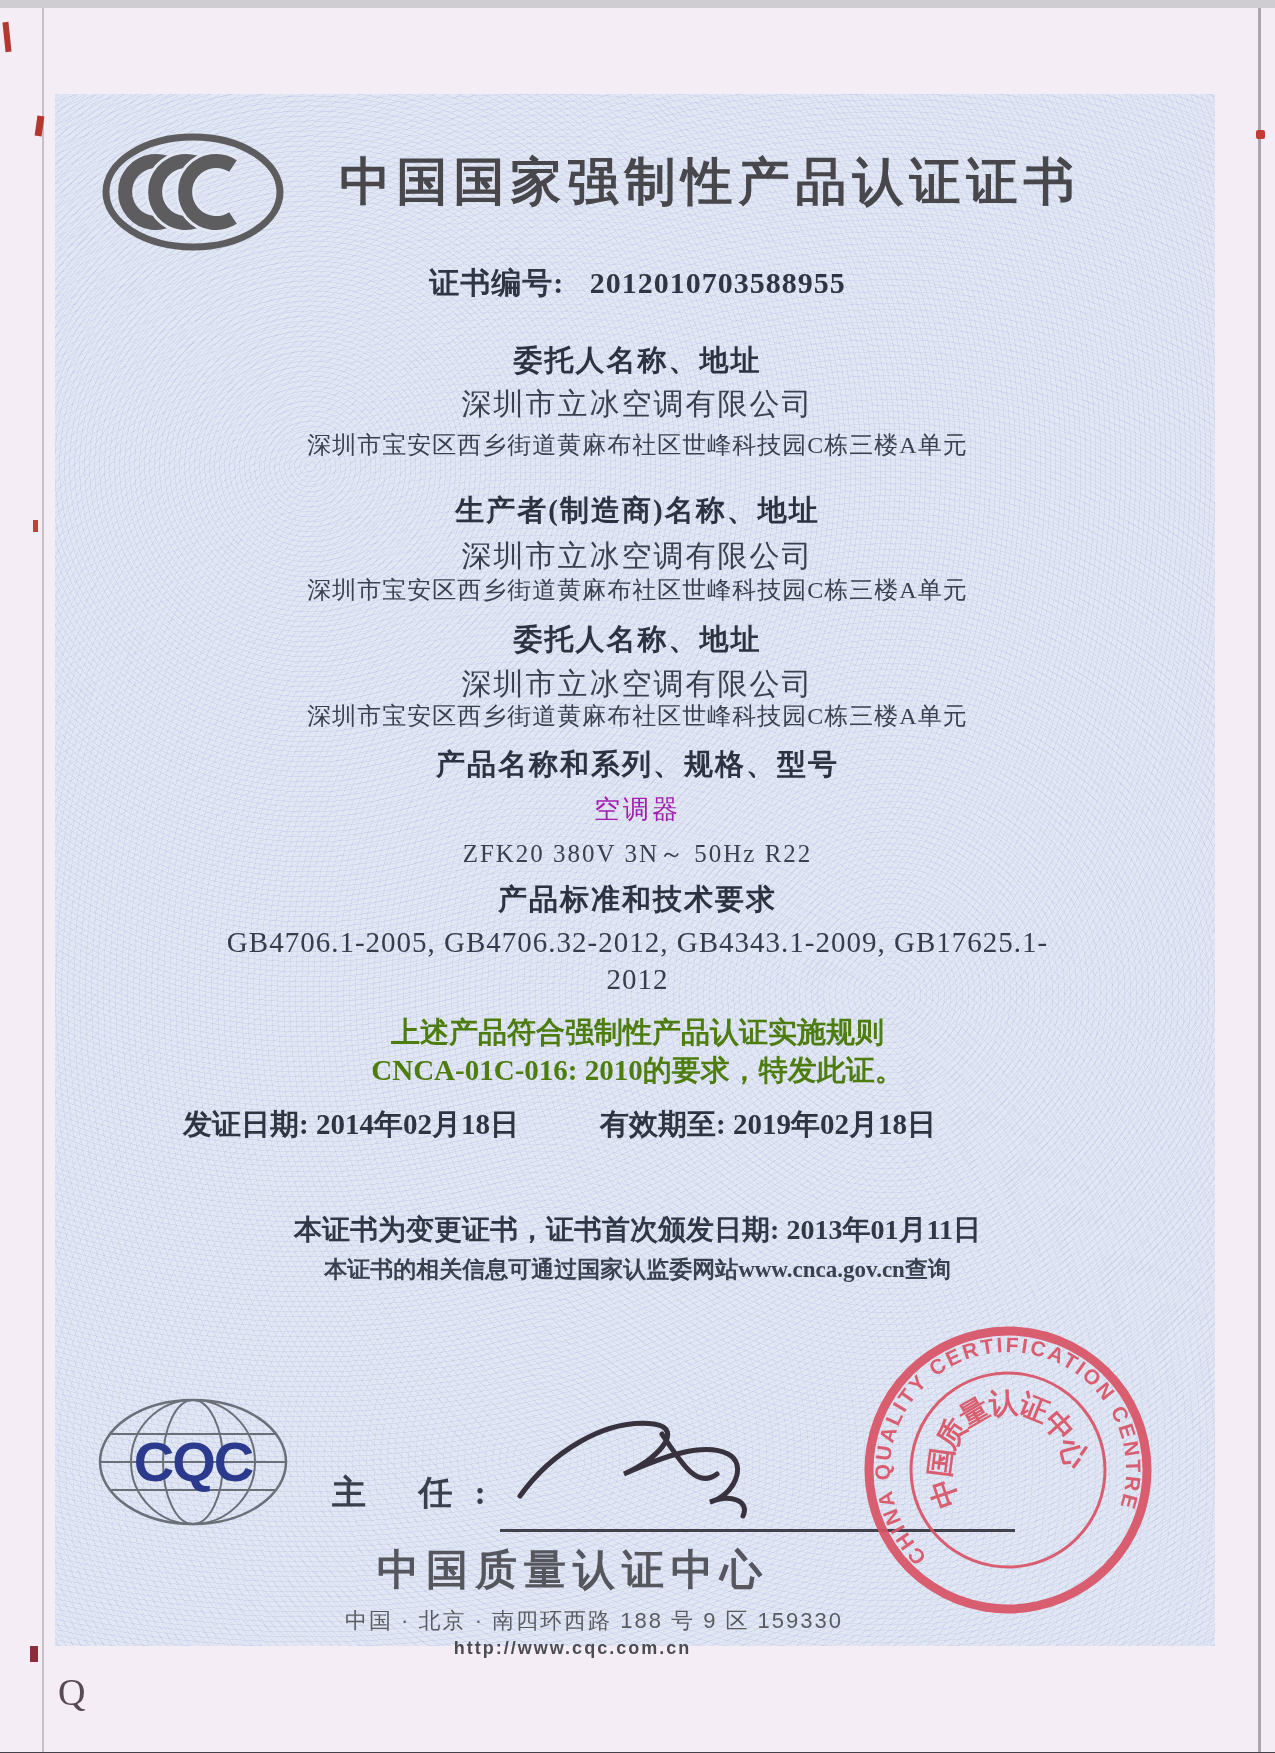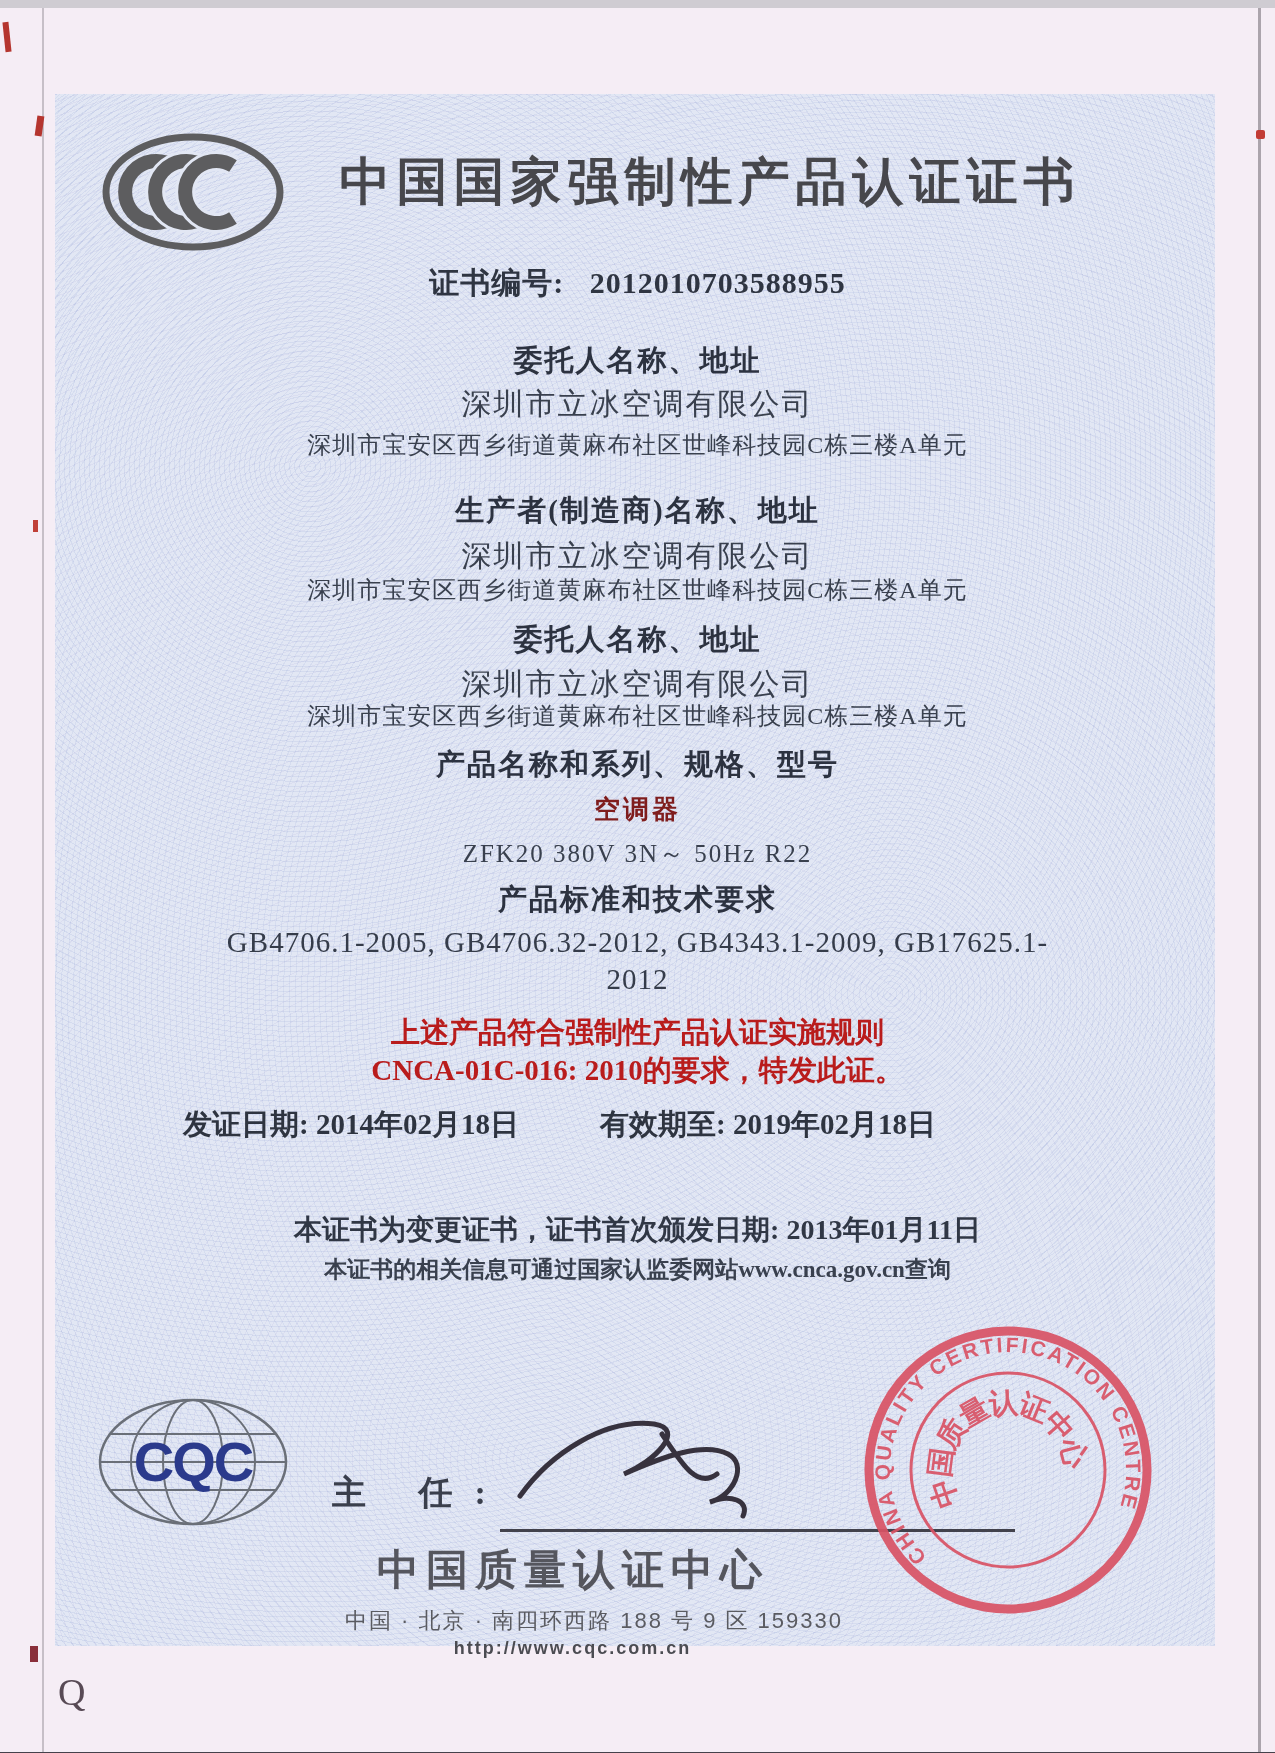--- a/index.html
+++ b/index.html
@@ -25,23 +25,23 @@
   .title{
     left:240px;right:95px;top:140px;
     font-family:"Liberation Sans","DejaVu Sans",sans-serif;
     font-size:51px;font-weight:700;letter-spacing:6px;color:#47474c;
   }
   .certline{top:255px;font-size:30px;font-weight:600;color:#2f3542;letter-spacing:1px;}
   .heading{font-size:29px;font-weight:700;color:#2c3240;letter-spacing:2px;}
   .company{font-size:30px;color:#39404e;letter-spacing:2px;}
   .address{font-size:24px;color:#39404e;letter-spacing:1px;}
   .model{font-size:25px;letter-spacing:2px;color:#39404e;}
-  .plain26{font-size:26px;color:#7f1d1d;letter-spacing:3px;font-weight:bold;}
+  .plain26{font-size:26px;color:#a21caf;letter-spacing:3px;}
   .gb{font-size:29px;color:#353c4a;letter-spacing:1px;}
-  .bold29{font-size:29px;font-weight:700;color:#b91c1c;}
+  .bold29{font-size:29px;font-weight:700;color:#4d7c0f;}
   .datelbl{position:absolute;font-size:29px;font-weight:700;color:#2e3440;white-space:nowrap;text-align:center;}
   .note-change{font-size:28px;font-weight:600;color:#303745;}
   .note-info{font-size:23px;font-weight:600;color:#39404e;}
   .director{
     position:absolute;left:332px;top:1462px;
     font-size:34px;font-weight:700;letter-spacing:22px;color:#3a3f4c;white-space:nowrap;
   }
   .sig-line{position:absolute;left:500px;top:1521px;width:515px;height:3px;background:#42424c;}
   .org-name{
     position:absolute;left:348px;width:450px;top:1534px;text-align:center;

